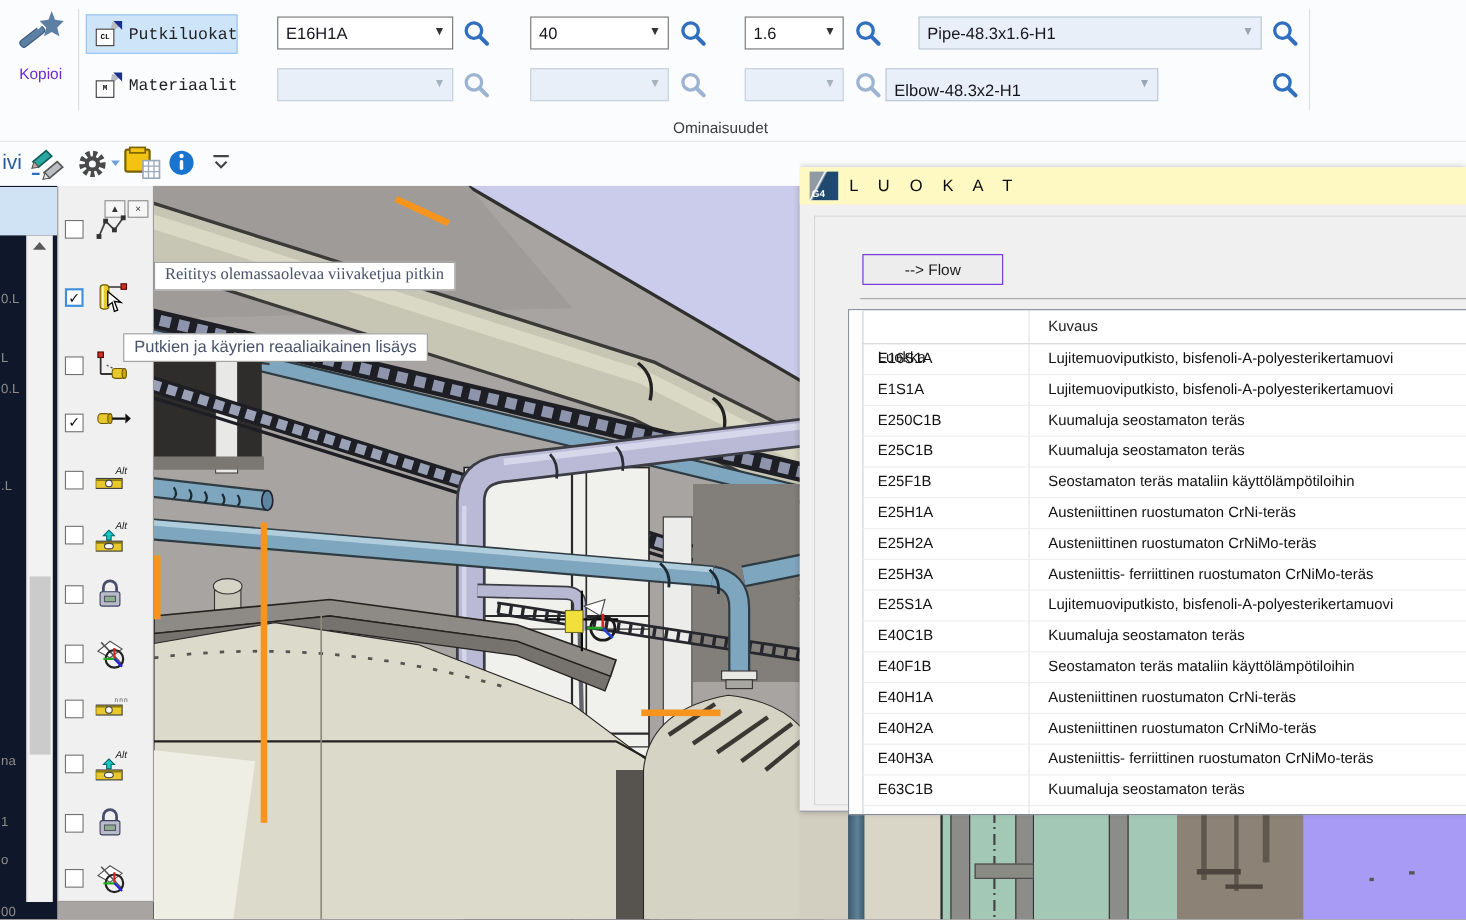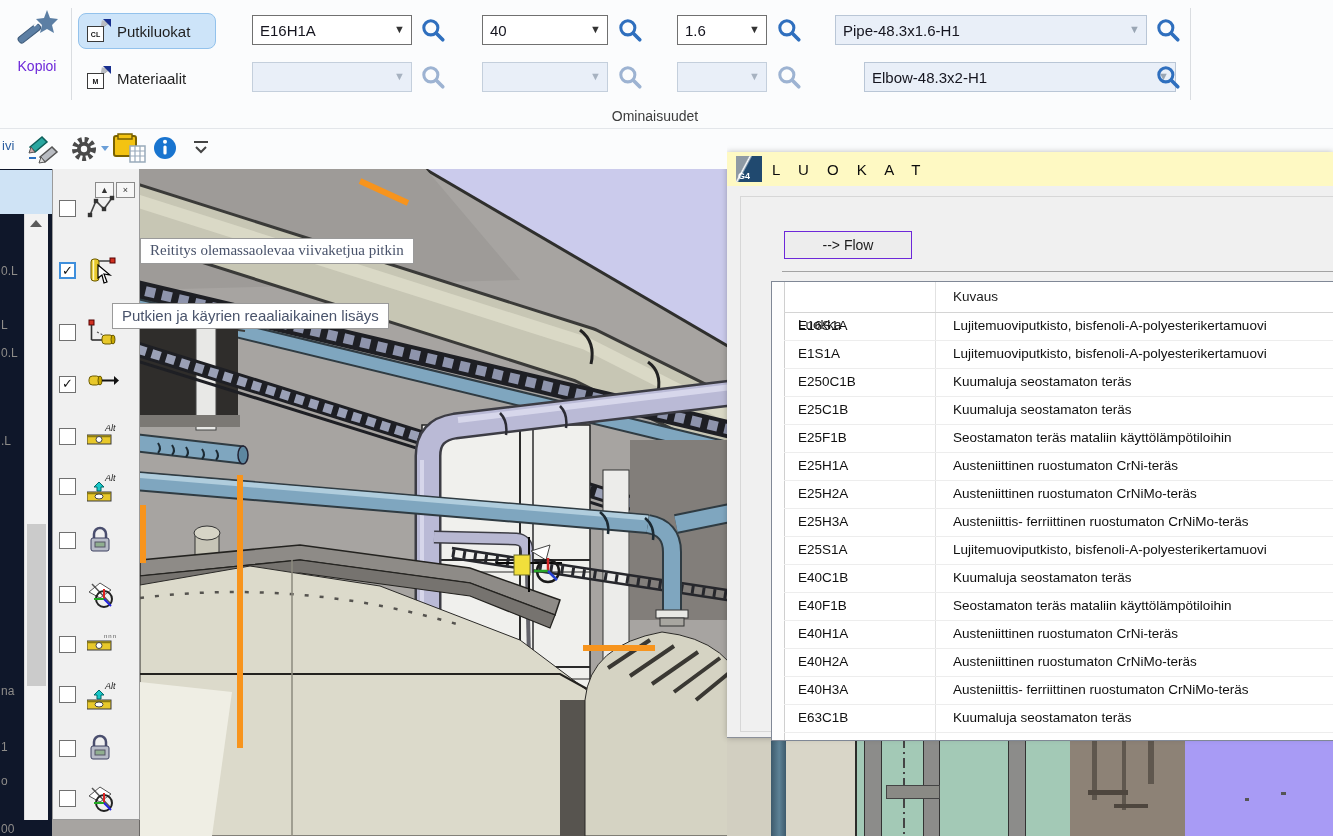--- a/index.html
+++ b/index.html
@@ -4,21 +4,21 @@
 <style>
   html,body{margin:0;padding:0;background:#888;}
   #app{position:relative;width:1333px;height:836px;overflow:hidden;background:#fbfcfd;
        font-family:"Liberation Sans","DejaVu Sans",sans-serif;color:#222;}
   
   .ribbon{position:absolute;left:0;top:0;width:1333px;height:129px;background:#fbfcfd;z-index:60;}
   .ribbon .vsep{position:absolute;top:8px;height:92px;width:1px;background:#dadde1;}
   .kopioi-wrap{position:absolute;left:6px;top:8px;width:62px;text-align:center;}
   .kopioi-label{margin-top:2px;font-size:14px;color:#6d28d9;}
   .rbtn{position:absolute;height:36px;display:flex;align-items:center;gap:6px;padding:0 8px;
-        border:1px solid transparent;border-radius:8px;font-size:15px;color:#1f1f1f;box-sizing:border-box;}
+        border:1px solid transparent;border-radius:0;font-size:15px;color:#1f1f1f;box-sizing:border-box;font-family:Liberation Mono, monospace;}
   .rbtn.active{background:#cde4f9;border-color:#93c2ec;}
   .doc-ico{position:relative;width:24px;height:24px;flex:0 0 24px;}
   .doc-ico .sheet{position:absolute;left:0;bottom:1px;width:15px;height:14px;background:#fff;border:1.4px solid #3a3a3a;
         font-size:7px;font-weight:bold;display:flex;align-items:center;justify-content:center;color:#111;}
   .doc-ico .hand{position:absolute;right:1px;top:2px;width:0;height:0;border-left:9px solid #b9bcc2;
         border-bottom:9px solid transparent;transform:rotate(10deg);filter:drop-shadow(0 0 .6px #555);}
   .doc-ico .flag{position:absolute;right:0;top:0;width:0;height:0;border-top:8px solid #182f8f;border-left:8px solid transparent;}
   .combo{position:absolute;height:30px;background:#fff;border:1px solid #707070;box-sizing:border-box;
          font-size:15px;display:flex;align-items:center;padding:0 22px 0 7px;color:#15151f;}
   .combo .arr{position:absolute;right:6px;top:50%;transform:translateY(-58%);font-size:11px;color:#333;}
@@ -26,21 +26,21 @@
   .combo.softblue .arr{color:#9aa6b4;}
   .combo.empty{background:#e9eff8;border-color:#c4cfdc;}
   .combo.empty .arr{color:#a7b2c0;}
   .zoombtn{position:absolute;width:26px;height:26px;color:#2f6fbe;cursor:pointer;}
   .zoombtn.dim{color:#9db3d2;}
   .elbow-ico{width:22px;height:16px;flex:0 0 22px;}
   .grouplabel{position:absolute;top:108px;left:300px;width:710px;text-align:center;font-size:14px;color:#3c3c3c;}
   .ribbon-bottom{position:absolute;left:0;top:128px;width:1333px;height:1px;background:#e3e6ea;}
   
   .qat{position:absolute;left:0;top:129px;width:727px;height:40px;background:#fbfcfd;z-index:55;}
-  .qat-text{position:absolute;left:2px;top:9px;font-size:13px;color:#2a5d9f;}
+  .qat-text{position:absolute;left:2px;top:9px;font-size:19px;color:#2a5d9f;}
   .qat svg{position:absolute;}
   
   #scene{position:absolute;left:0;top:168px;z-index:1;}
   
   .band{position:absolute;top:738px;height:98px;z-index:2;}
   
   .lstrip{position:absolute;left:0;top:168px;width:52px;height:668px;background:#0f172a;z-index:10;}
   .lstrip .bluehead{position:absolute;left:0;top:2px;width:52px;height:44px;background:#cfe3f5;}
   .frag{position:absolute;left:1px;font-size:12px;color:#8e8c89;}
   .sbar{position:absolute;left:24px;top:46px;width:23px;height:606px;background:#f2f2f2;border-left:1px solid #dcdcdc;}
@@ -549,21 +549,21 @@
     </svg>
 
     <div class="combo softblue" style="left:835px;top:15px;width:312px;">
       <span>Pipe-48.3x1.6-H1</span>
         <span class="arr">▼</span>
     </div>
     <svg class="zoombtn" style="left:1155px;top:17px;" viewBox="0 0 24 24">
       <circle cx="10" cy="10" r="6.5" fill="none" stroke="currentColor" stroke-width="2.8"></circle>
       <line x1="15" y1="15" x2="21" y2="21" stroke="currentColor" stroke-width="3.4" stroke-linecap="round"></line>
     </svg>
-    <div class="combo softblue" style="left:864px;top:62px;width:312px;">
+    <div class="combo softblue" style="left:805px;top:62px;width:248px;align-items:flex-end;">
       <span>Elbow-48.3x2-H1</span>
         <span class="arr">▼</span>
     </div>
     <svg class="zoombtn" style="left:1155px;top:64px;" viewBox="0 0 24 24">
       <circle cx="10" cy="10" r="6.5" fill="none" stroke="currentColor" stroke-width="2.8"></circle>
       <line x1="15" y1="15" x2="21" y2="21" stroke="currentColor" stroke-width="3.4" stroke-linecap="round"></line>
     </svg>
 
     <div class="vsep" style="left:1190px;"></div>
 

